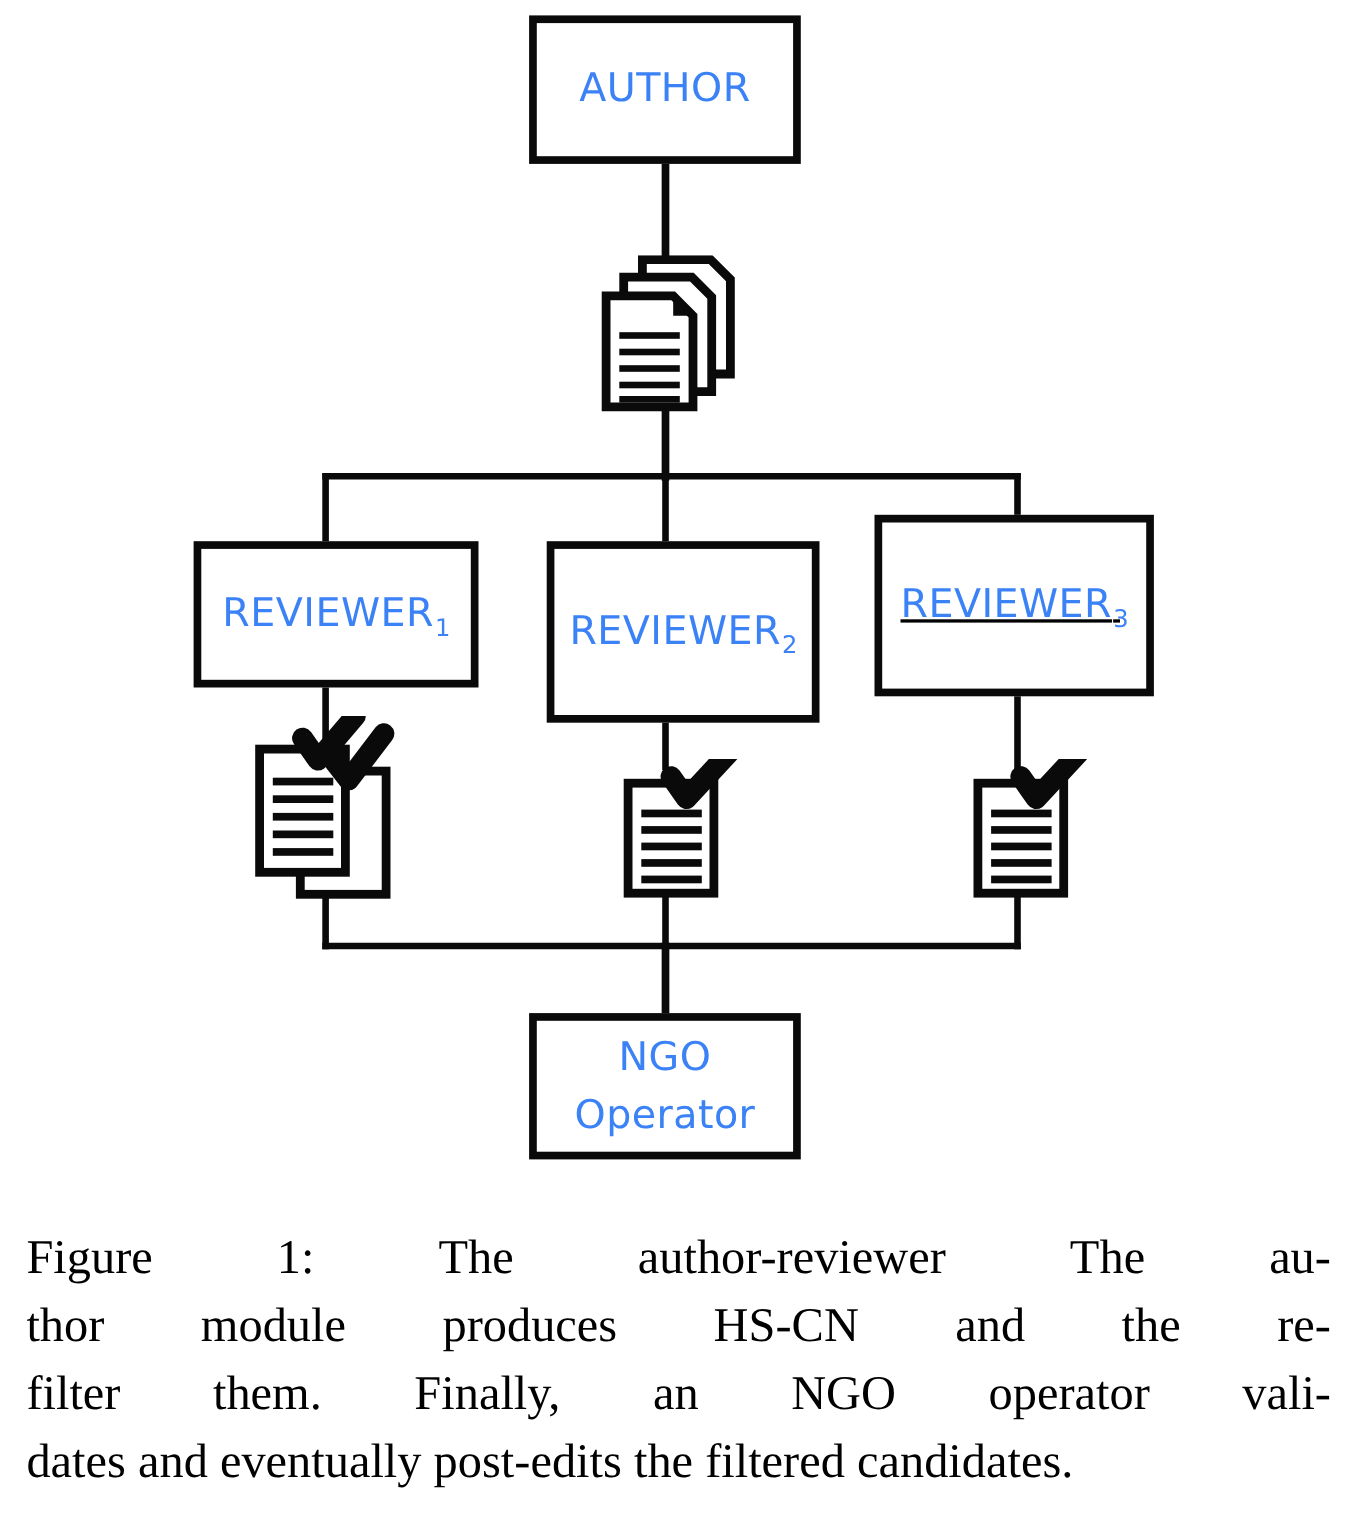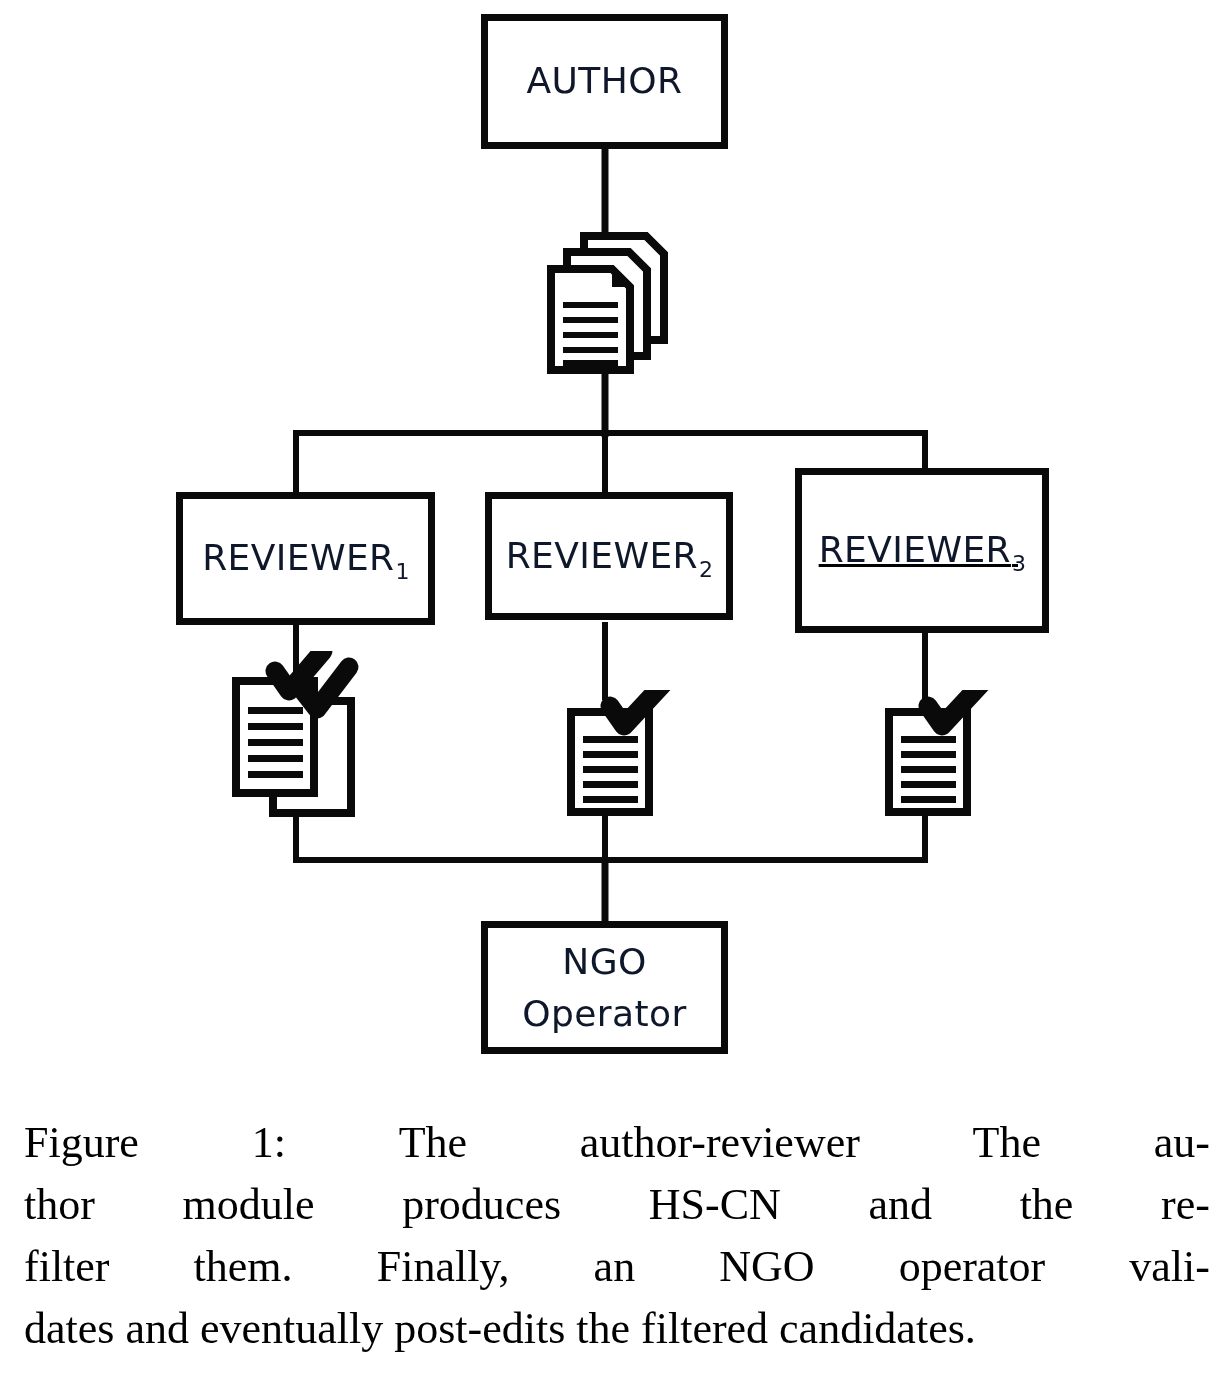--- a/index.html
+++ b/index.html
@@ -46,36 +46,36 @@
     align-items: center;
     justify-content: center;
     flex-direction: column;
     z-index: 5;
   }
   .node-label {
     font-family: "DejaVu Sans", sans-serif;
     font-size: 36px;
     font-weight: 400;
     letter-spacing: 0.4px;
-    color: #0f172a;
+    color: #3b82f6;
     line-height: 1.18;
     text-align: center;
     white-space: nowrap;
   }
   .node-label .sub {
     font-size: 22px;
     vertical-align: baseline;
     position: relative;
     top: 9px;
     left: 1px;
   }
 
   #node-author     { left: 481px; top: 14px;  width: 247px; height: 135px; }
   #node-reviewer-1 { left: 176px; top: 492px; width: 259px; height: 133px; }
-  #node-reviewer-2 { left: 485px; top: 492px; width: 248px; height: 128px; }
+  #node-reviewer-2 { left: 497px; top: 492px; width: 248px; height: 165px; }
   #node-reviewer-3 { left: 795px; top: 468px; width: 254px; height: 165px; text-decoration: underline; }
   #node-ngo        { left: 481px; top: 921px; width: 247px; height: 133px; }
 
   #node-ngo .node-label { line-height: 1.42; }
 
   
   .icon-wrap {
     position: absolute;
     z-index: 6;
   }

